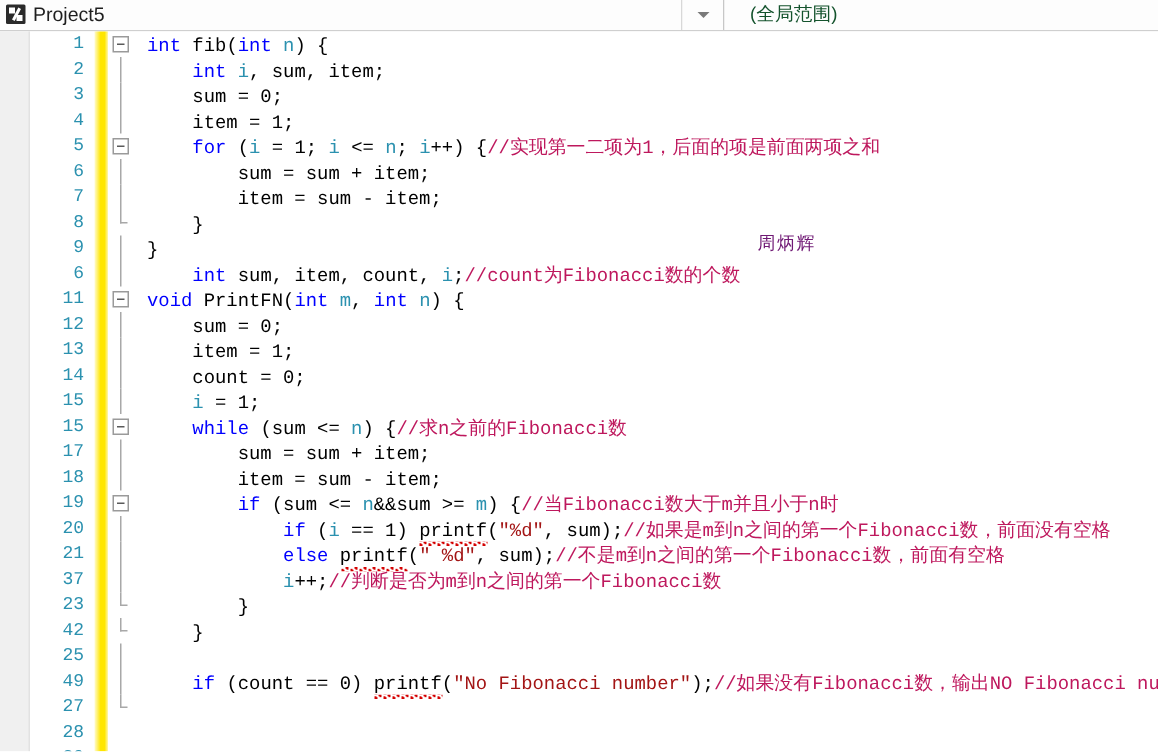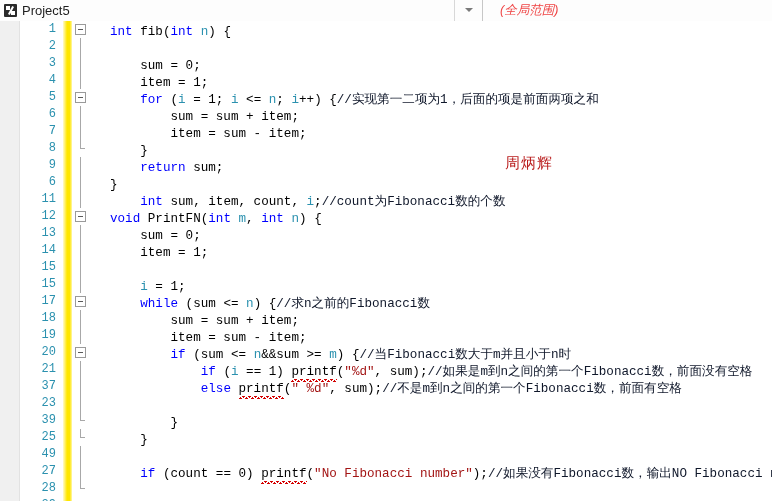--- a/index.html
+++ b/index.html
@@ -16,21 +16,21 @@
     background: #ffffff;
     overflow: hidden;
   }
 
   
   .titlebar {
     position: absolute; left: 0; top: 0;
     width: 772px; height: 21px;
     background: #f3f3f3;
     border-bottom: 1px solid #cfcfcf;
-    display: flex; align-items: center;
+    display: flex; align-items: flex-end;
   }
   .tab {
     display: flex; align-items: center;
     height: 21px;
     padding: 0 6px 0 4px;
     background: #fdfdfd;
     border-right: 1px solid #d8d8d8;
     min-width: 455px;
   }
   .tab-icon {
@@ -70,24 +70,23 @@
     border-top: 4px solid #7a7a7a;
   }
   .scope-cell {
     height: 21px;
     display: flex; align-items: center;
     padding-left: 17px;
     flex: 1 1 auto;
     background: #fdfdfd;
   }
   .scope-text {
-    font-size: 12.5px; color: #ef4444;
+    font-size: 12.5px; color: #14532d;
     white-space: nowrap;
     line-height: 21px;
-    font-style: italic;
   }
 
   
   .editor {
     position: absolute; left: 0; top: 21px;
     width: 772px; height: 480px;
     background: #ffffff;
   }
   .left-strip {
     position: absolute; left: 0; top: 0;
@@ -125,31 +124,31 @@
     text-align: right;
     padding-right: 7px;
     font-family: "Liberation Mono", monospace;
     font-size: 12px;
     color: #2b91af;
     letter-spacing: 0px;
   }
   .codeline {
     position: relative;
     height: 17px; line-height: 17px;
-    padding-left: 38px;
+    padding-left: 26px;
     font-family: "Liberation Mono", monospace;
     font-size: 12.6px;
     color: #000000;
     white-space: pre;
   }
 
   
   .kw   { color: #0000ff; }
   .type { color: #2b91af; }
-  .cm   { color: #0f172a; text-align: right; }
+  .cm   { color: #be185d; text-align: right; }
   .str  { color: #a31515; }
 
   
   .sq {
     position: relative;
     display: inline-block;
   }
   .sq::after {
     content: "";
     position: absolute;
@@ -195,22 +194,22 @@
     left: 0; top: 8px;
     width: 5px; height: 1px;
     background: #a8a8a8;
   }
 
   
   .watermark {
     position: absolute;
     left: 505px; top: 133px;
     font-family: Liberation Mono, monospace;
-    font-size: 15px;
-    color: #b91c1c;
+    font-size: 12px;
+    color: #701a75;
     letter-spacing: 1px;
     pointer-events: none;
   }
 
   
   .bottom-fill {
     position: absolute;
     left: 72px; top: 497px; right: 0; bottom: 0;
     background: #f7f7f7;
   }
@@ -254,52 +253,51 @@
         <div class="lineno">14</div>
         <div class="lineno">15</div>
         <div class="lineno">15</div>
         <div class="lineno">17</div>
         <div class="lineno">18</div>
         <div class="lineno">19</div>
         <div class="lineno">20</div>
         <div class="lineno">21</div>
         <div class="lineno">37</div>
         <div class="lineno">23</div>
-        <div class="lineno">39</div>
+        <div class="lineno">42</div>
         <div class="lineno">25</div>
         <div class="lineno">49</div>
         <div class="lineno">27</div>
         <div class="lineno">28</div>
         <div class="lineno">29</div>
       </div>
     <div class="changebar"></div>
     <div class="code-col" id="code">
         <div class="row"><span class="ol-box"></span><span class="codeline"><span class="kw">int</span> fib(<span class="kw">int</span> <span class="type">n</span>) {</span></div>
-        <div class="row"><span class="ol-line"></span></div>
+        <div class="row"><span class="ol-line"></span><span class="codeline">    <span class="kw">int</span> <span class="type">i</span>, sum, item;</span></div>
         <div class="row"><span class="ol-line"></span><span class="codeline">    sum = 0;</span></div>
         <div class="row"><span class="ol-line"></span><span class="codeline">    item = 1;</span></div>
         <div class="row"><span class="ol-box"></span><span class="codeline">    <span class="kw">for</span> (<span class="type">i</span> = 1; <span class="type">i</span> &lt;= <span class="type">n</span>; <span class="type">i</span>++) {<span class="cm">//实现第一二项为1，后面的项是前面两项之和</span></span></div>
         <div class="row"><span class="ol-line"></span><span class="codeline">        sum = sum + item;</span></div>
         <div class="row"><span class="ol-line"></span><span class="codeline">        item = sum - item;</span></div>
         <div class="row"><span class="ol-end"></span><span class="codeline">    }</span></div>
-        <div class="row"><span class="ol-line"></span><span class="codeline">    <span class="kw">return</span> sum;</span></div>
         <div class="row"><span class="ol-line"></span><span class="codeline">}</span></div>
         <div class="row"><span class="ol-line"></span><span class="codeline">    <span class="kw">int</span> sum, item, count, <span class="type">i</span>;<span class="cm">//count为Fibonacci数的个数</span></span></div>
         <div class="row"><span class="ol-box"></span><span class="codeline"><span class="kw">void</span> PrintFN(<span class="kw">int</span> <span class="type">m</span>, <span class="kw">int</span> <span class="type">n</span>) {</span></div>
         <div class="row"><span class="ol-line"></span><span class="codeline">    sum = 0;</span></div>
         <div class="row"><span class="ol-line"></span><span class="codeline">    item = 1;</span></div>
-        <div class="row"><span class="ol-line"></span></div>
+        <div class="row"><span class="ol-line"></span><span class="codeline">    count = 0;</span></div>
         <div class="row"><span class="ol-line"></span><span class="codeline">    <span class="type">i</span> = 1;</span></div>
         <div class="row"><span class="ol-box"></span><span class="codeline">    <span class="kw">while</span> (sum &lt;= <span class="type">n</span>) {<span class="cm">//求n之前的Fibonacci数</span></span></div>
         <div class="row"><span class="ol-line"></span><span class="codeline">        sum = sum + item;</span></div>
         <div class="row"><span class="ol-line"></span><span class="codeline">        item = sum - item;</span></div>
         <div class="row"><span class="ol-box"></span><span class="codeline">        <span class="kw">if</span> (sum &lt;= <span class="type">n</span>&amp;&amp;sum &gt;= <span class="type">m</span>) {<span class="cm">//当Fibonacci数大于m并且小于n时</span></span></div>
         <div class="row"><span class="ol-line"></span><span class="codeline">            <span class="kw">if</span> (<span class="type">i</span> == 1) <span class="sq">printf</span>(<span class="str">"%d"</span>, sum);<span class="cm">//如果是m到n之间的第一个Fibonacci数，前面没有空格</span></span></div>
         <div class="row"><span class="ol-line"></span><span class="codeline">            <span class="kw">else</span> <span class="sq">printf</span>(<span class="str">" %d"</span>, sum);<span class="cm">//不是m到n之间的第一个Fibonacci数，前面有空格</span></span></div>
-        <div class="row"><span class="ol-line"></span></div>
+        <div class="row"><span class="ol-line"></span><span class="codeline">            <span class="type">i</span>++;<span class="cm">//判断是否为m到n之间的第一个Fibonacci数</span></span></div>
         <div class="row"><span class="ol-end"></span><span class="codeline">        }</span></div>
         <div class="row"><span class="ol-end"></span><span class="codeline">    }</span></div>
         <div class="row"><span class="ol-line"></span><span class="codeline"></span></div>
         <div class="row"><span class="ol-line"></span><span class="codeline">    <span class="kw">if</span> (count == 0) <span class="sq">printf</span>(<span class="str">"No Fibonacci number"</span>);<span class="cm">//如果没有Fibonacci数，输出NO Fibonacci number</span></span></div>
         <div class="row">
           <span class="ol-end"></span>
         </div>
       </div>
     <div class="watermark">周炳辉</div>
     <div class="bottom-fill"></div>

